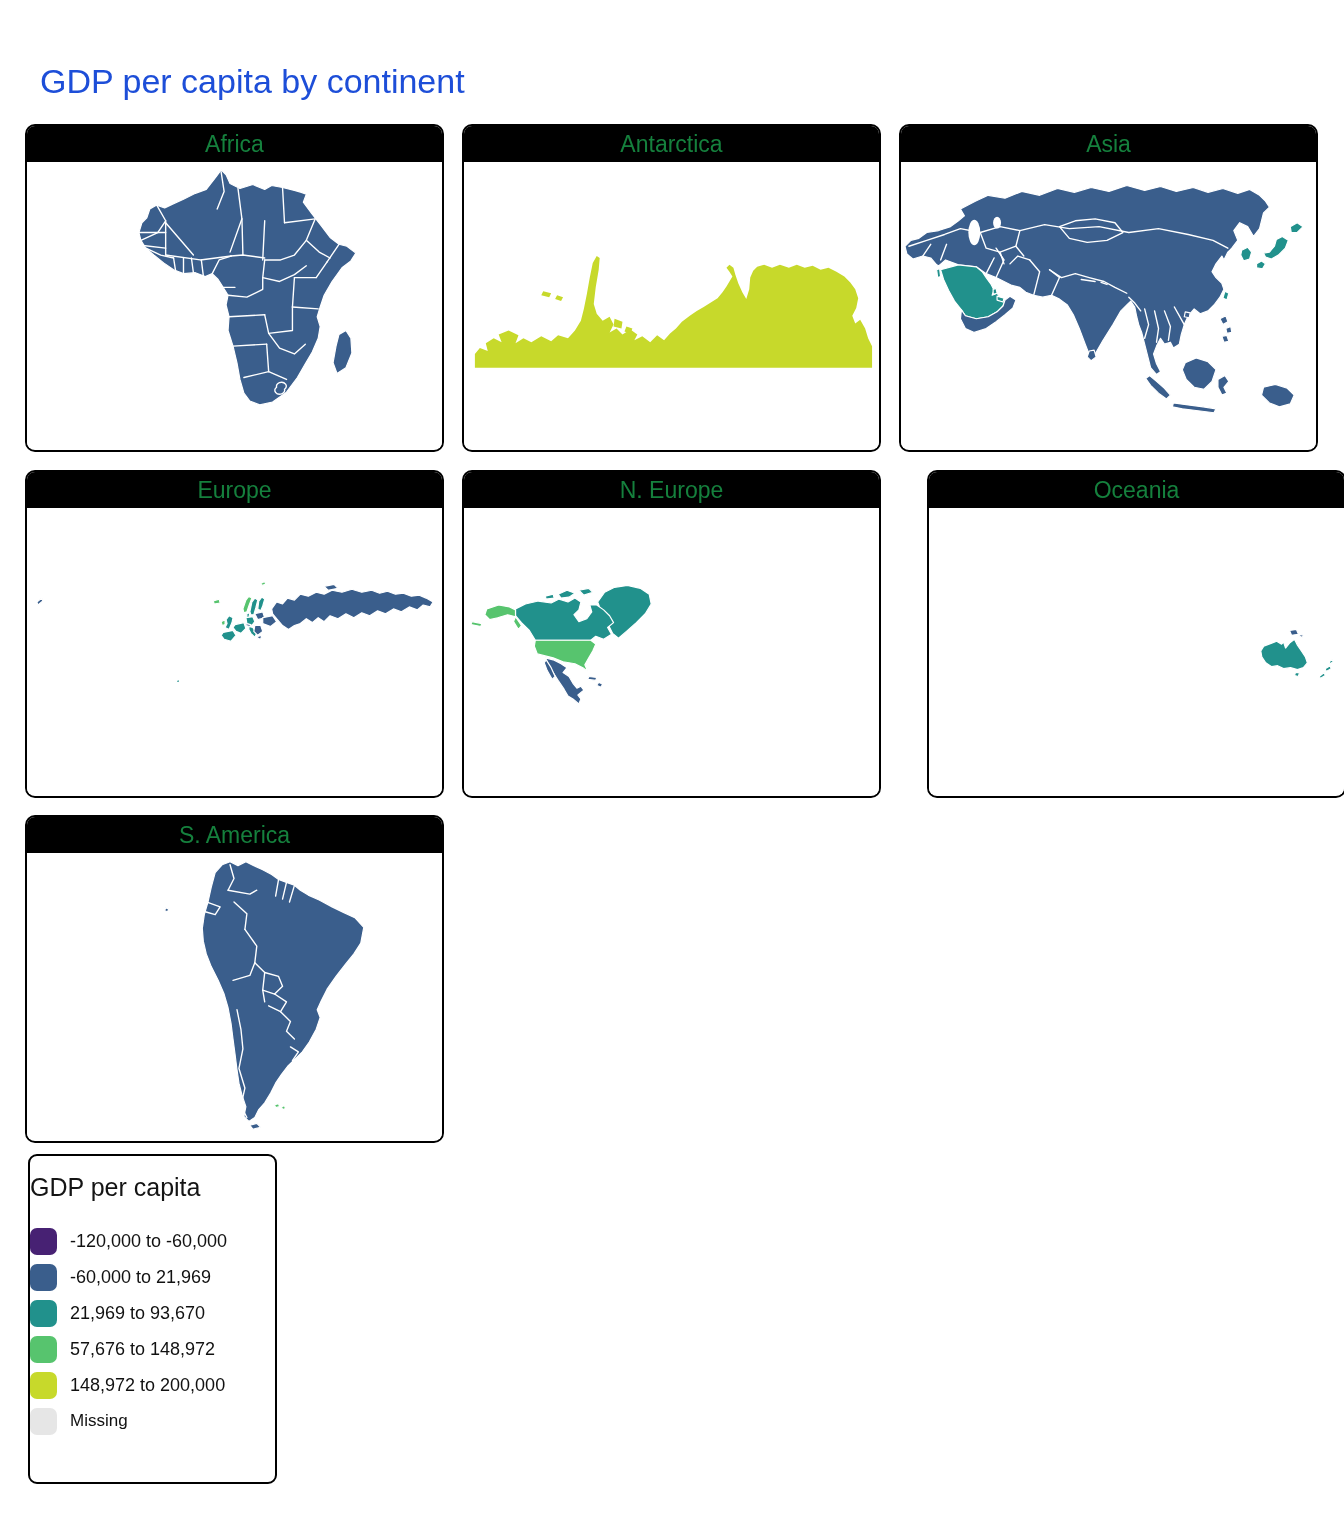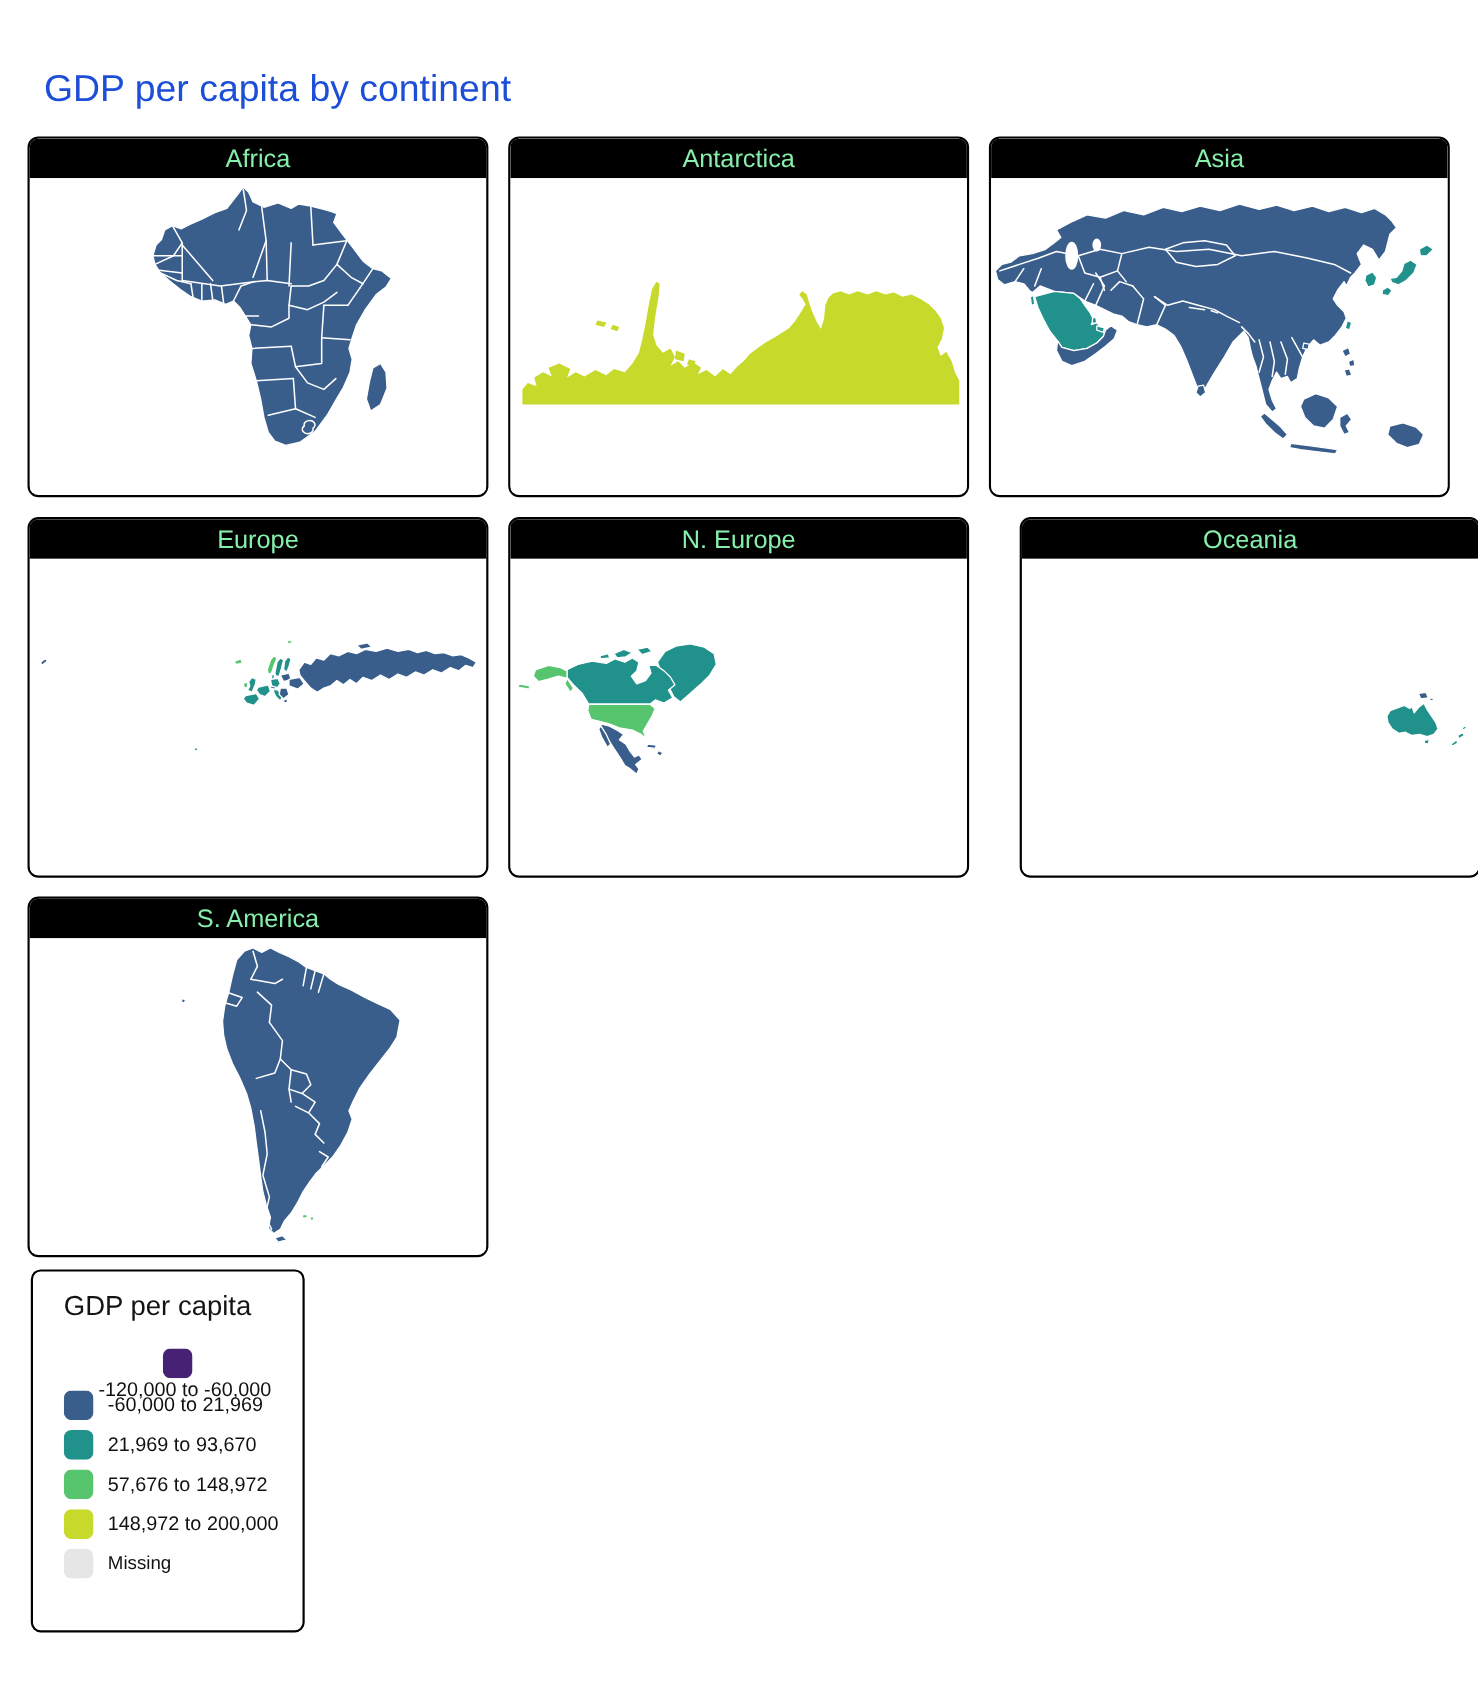--- a/index.html
+++ b/index.html
@@ -1,32 +1,32 @@
 <!DOCTYPE html>
 <html><head>
 <meta charset="utf-8">
 <style>
   html,body{margin:0;padding:0;background:#fff;}
   body{width:1344px;height:1536px;position:relative;font-family:"Liberation Sans",sans-serif;color:#111;}
   .chart-title{position:absolute;left:40px;top:62px;font-size:34px;letter-spacing:0;color:#1d4ed8;}
   .panel{position:absolute;width:419px;height:328px;border:2px solid #000;border-radius:10px;
          overflow:hidden;background:#fff;box-sizing:border-box;}
-  .phead{height:36px;background:#000;color:#86efac;display:flex;align-items:center;justify-content:center;
+  .phead{height:36px;background:#000;color:#15803d;display:flex;align-items:center;justify-content:center;
          font-size:23px;}
   .pbody{position:relative;height:286px;background:#fff;}
   .pbody svg{position:absolute;left:0;top:0;width:100%;height:100%;}
   .land{stroke:#fff;stroke-width:1.2;stroke-linejoin:round;}
   .nob{stroke:none;}
   .b{fill:none;stroke:#fff;stroke-width:1.4;stroke-linejoin:round;stroke-linecap:round;}
   .legend{position:absolute;left:28px;top:1154px;width:249px;height:330px;border:2px solid #000;
-          border-radius:9px;box-sizing:border-box;padding:12px 10px 0 28px;background:#fff;}
+          border-radius:9px;box-sizing:border-box;padding:12px 10px 0 0;background:#fff;}
   .ltitle{font-size:25px;line-height:38px;color:#141414;}
   .litems{margin-top:6px;}
   .litem{display:flex;align-items:center;height:30px;margin-top:6px;}
-  .litem:first-child{margin-top:20px;flex-direction:column;}
+  .litem:first-child{margin-top:20px;}
   .swatch{flex:0 0 auto;}
   .llabel{font-size:18px;margin-left:13px;white-space:nowrap;}
   .llabel.missing{font-size:17px;}
 </style>
 </head>
 <body>
 
 <div class="chart-title">GDP per capita by continent</div>
 
 <div class="panel" style="left:25px;top:124px;">

